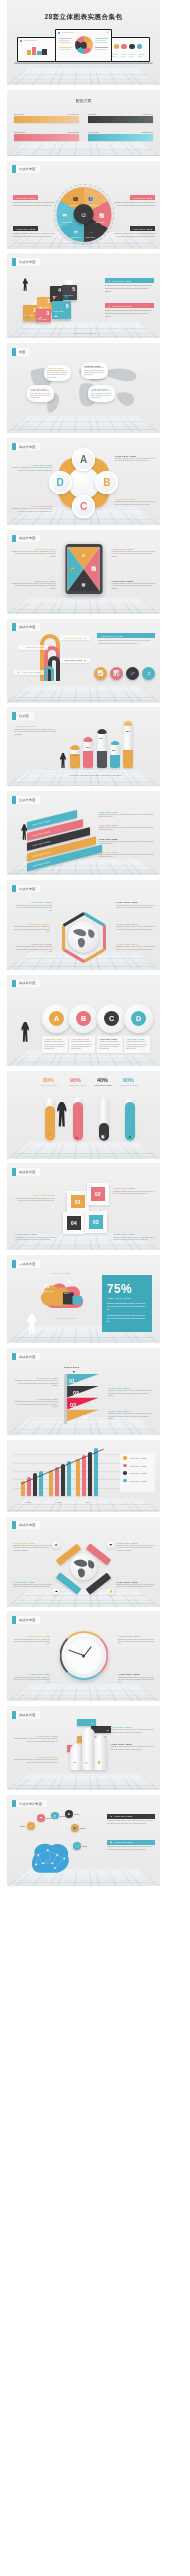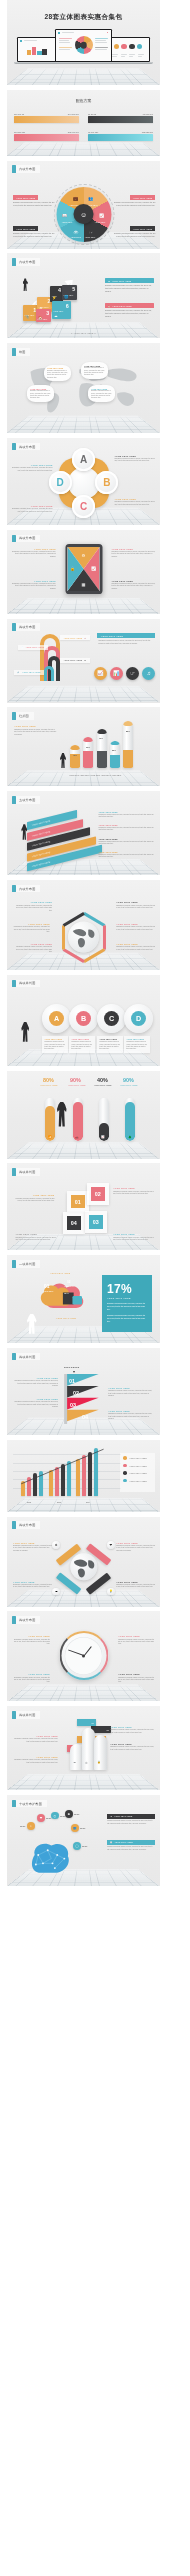--- a/index.html
+++ b/index.html
@@ -935,21 +935,21 @@
       <rect x="56" y="32" width="16" height="14" fill="#4EB4C6" rx="2"></rect>
     </svg>
     <div style="position:absolute;left:37px;top:29px;color:#fff;font-size:4.8px;font-weight:bold;z-index:6">01</div>
     <div style="position:absolute;left:36px;top:35px;color:#fff;font-size:1.8px;z-index:6">YOUR TEXT</div>
     <div style="position:absolute;left:60px;top:25px;color:#fff;font-size:3px;font-weight:bold;z-index:6">02</div>
     <div style="position:absolute;left:57px;top:30px;color:#fff;font-size:1.7px;z-index:6">YOUR TEXT</div>
     <div style="position:absolute;left:57px;top:37px;color:#fff;font-size:1.8px;z-index:6">TEXT</div>
     <div style="position:absolute;left:47px;top:62px;font-size:2px;color:#E9A74B;letter-spacing:0.2px;z-index:6;text-align:center;width:24px">YOUR TEXT HERE</div>
     <div class="person" style="left:20px;bottom:9.5px;width:9.5px;height:20px;background:#fff;clip-path:polygon(36% 0,64% 0,82% 14%,100% 34%,94% 46%,76% 36%,80% 100%,56% 100%,50% 60%,44% 100%,20% 100%,24% 36%,6% 46%,0 34%,18% 14%)"></div>
     <div class="panel75">
-      <div class="big">17%</div>
+      <div class="big">75%</div>
       <div class="sub">YOUR TEXT HERE</div>
       <div class="p">Nowadays a growing number of people, especially the 20s or 30s, tend to stay indoors for most of their spare time.</div>
       <div class="p">Nowadays a growing number of people, especially the 20s or 30s, tend to stay indoors for most of their spare time.</div>
     </div>
   </div>
 
   <div class="slide s-pyr">
     <div class="floor"></div>
     <div class="tag">
       <div class="tag-bar"></div>

